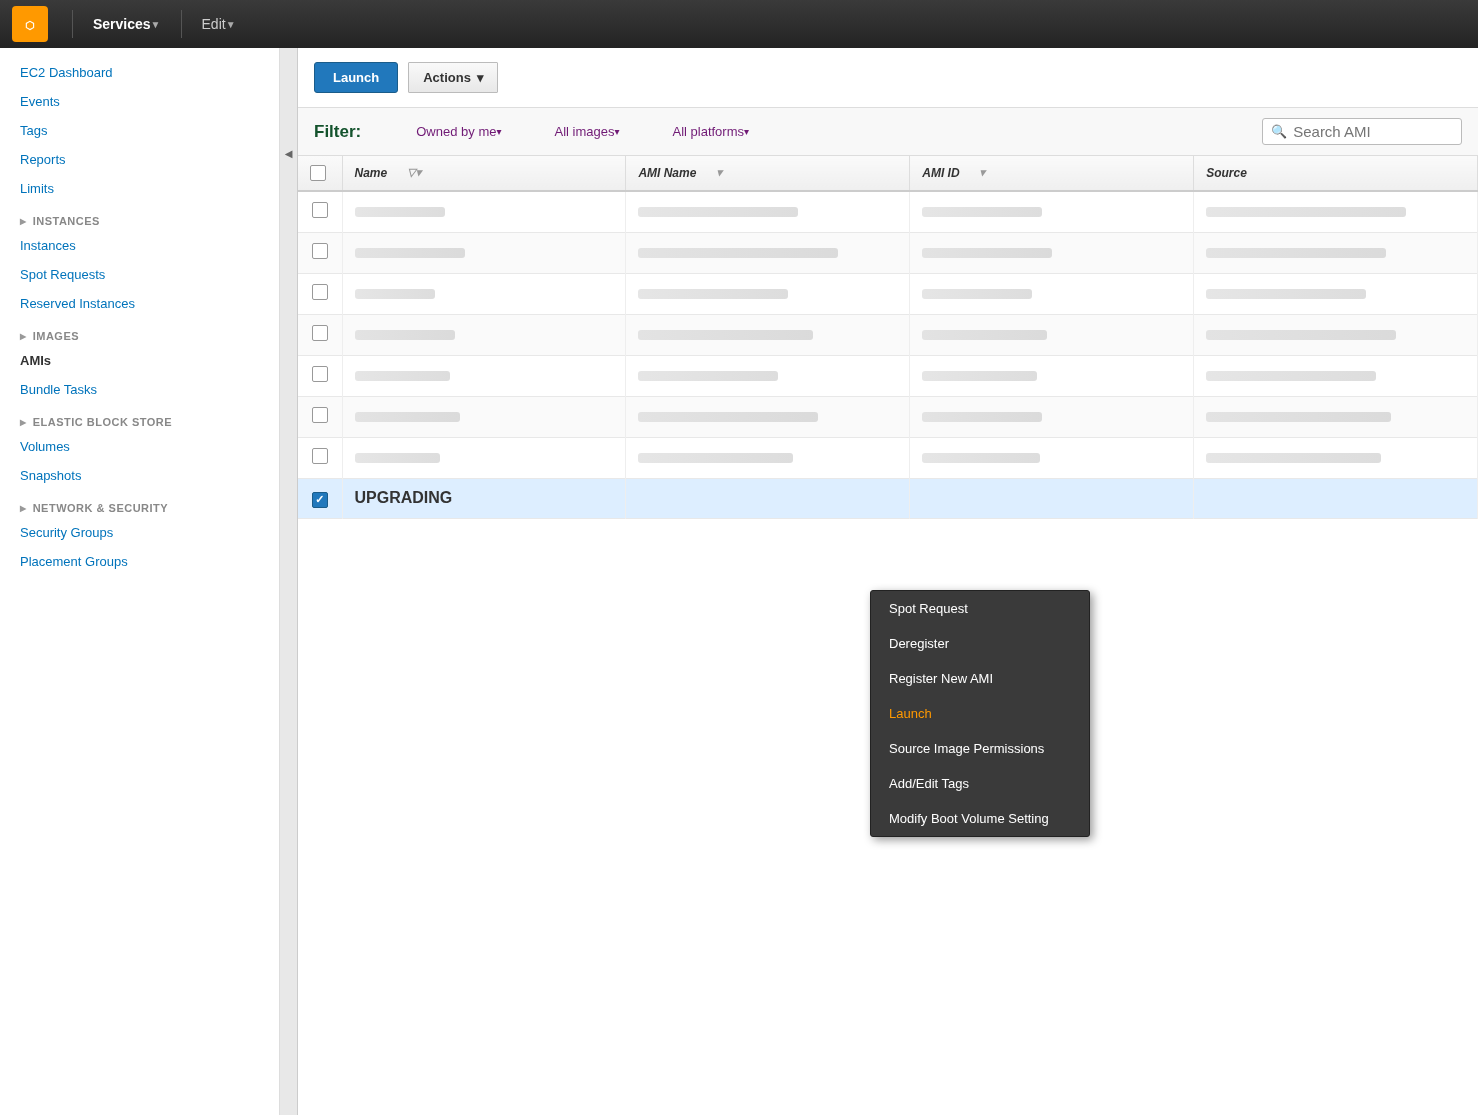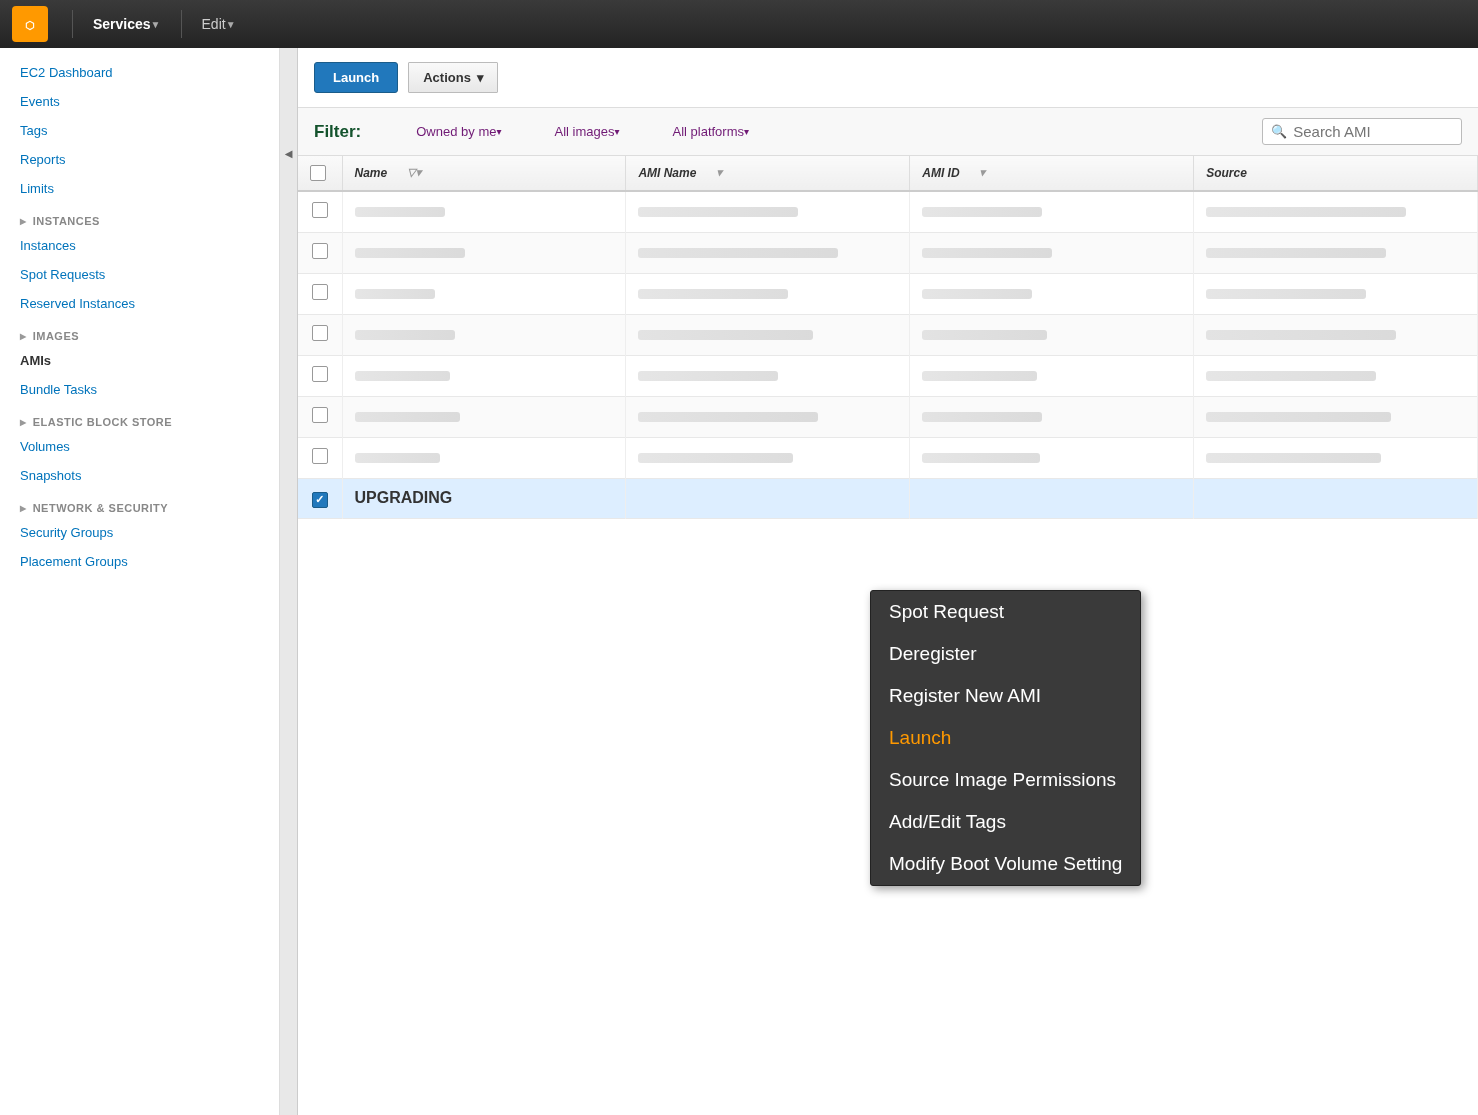--- a/index.html
+++ b/index.html
@@ -282,21 +282,21 @@
       background: #3a3a3a;
       border: 1px solid #222;
       border-radius: 3px;
       min-width: 220px;
       z-index: 100;
       box-shadow: 3px 3px 10px rgba(0,0,0,0.4);
     }
     .context-menu-item {
       padding: 10px 18px;
       color: #fff;
-      font-size: 19px;
+      font-size: 13px;
       cursor: pointer;
       white-space: nowrap;
     }
     .context-menu-item.highlight { color: #f90; }
   </style>
 </head>
 <body>
 
 <nav class="top-nav">
   <div class="aws-logo">

